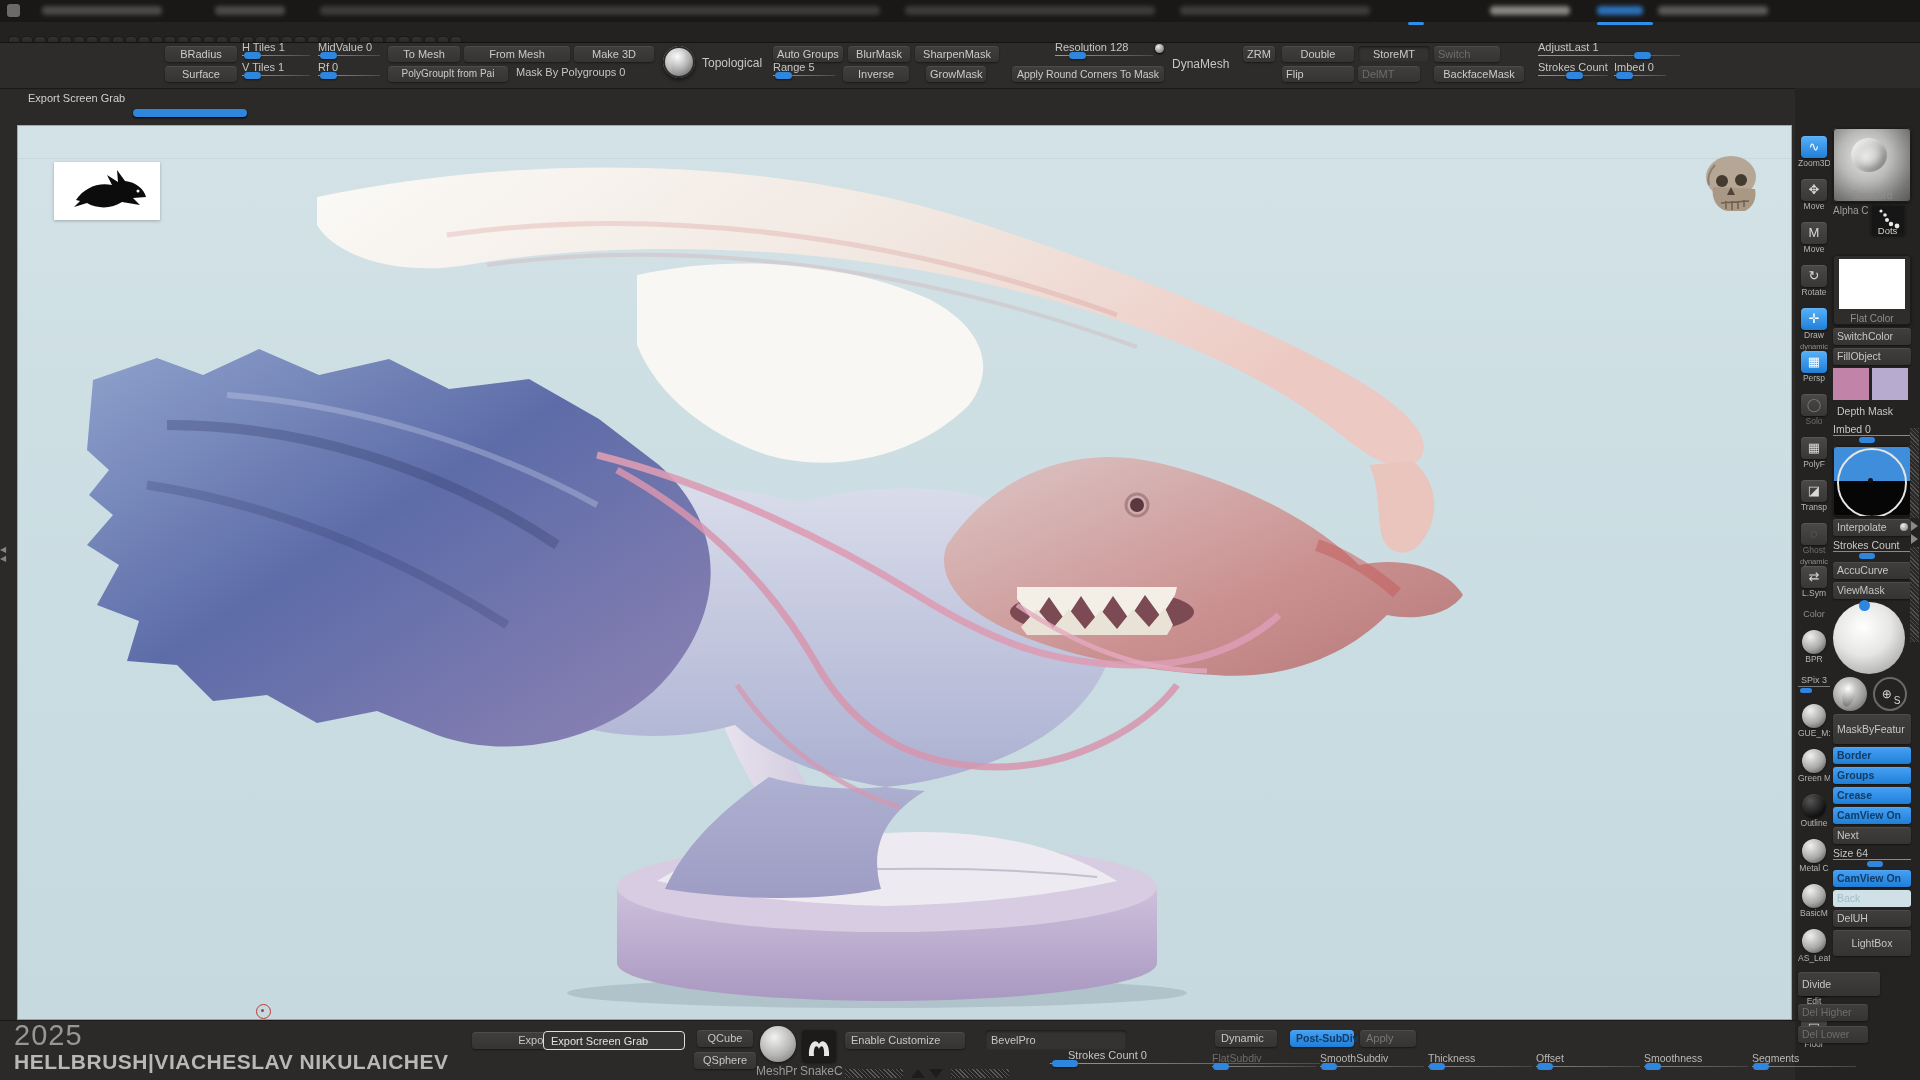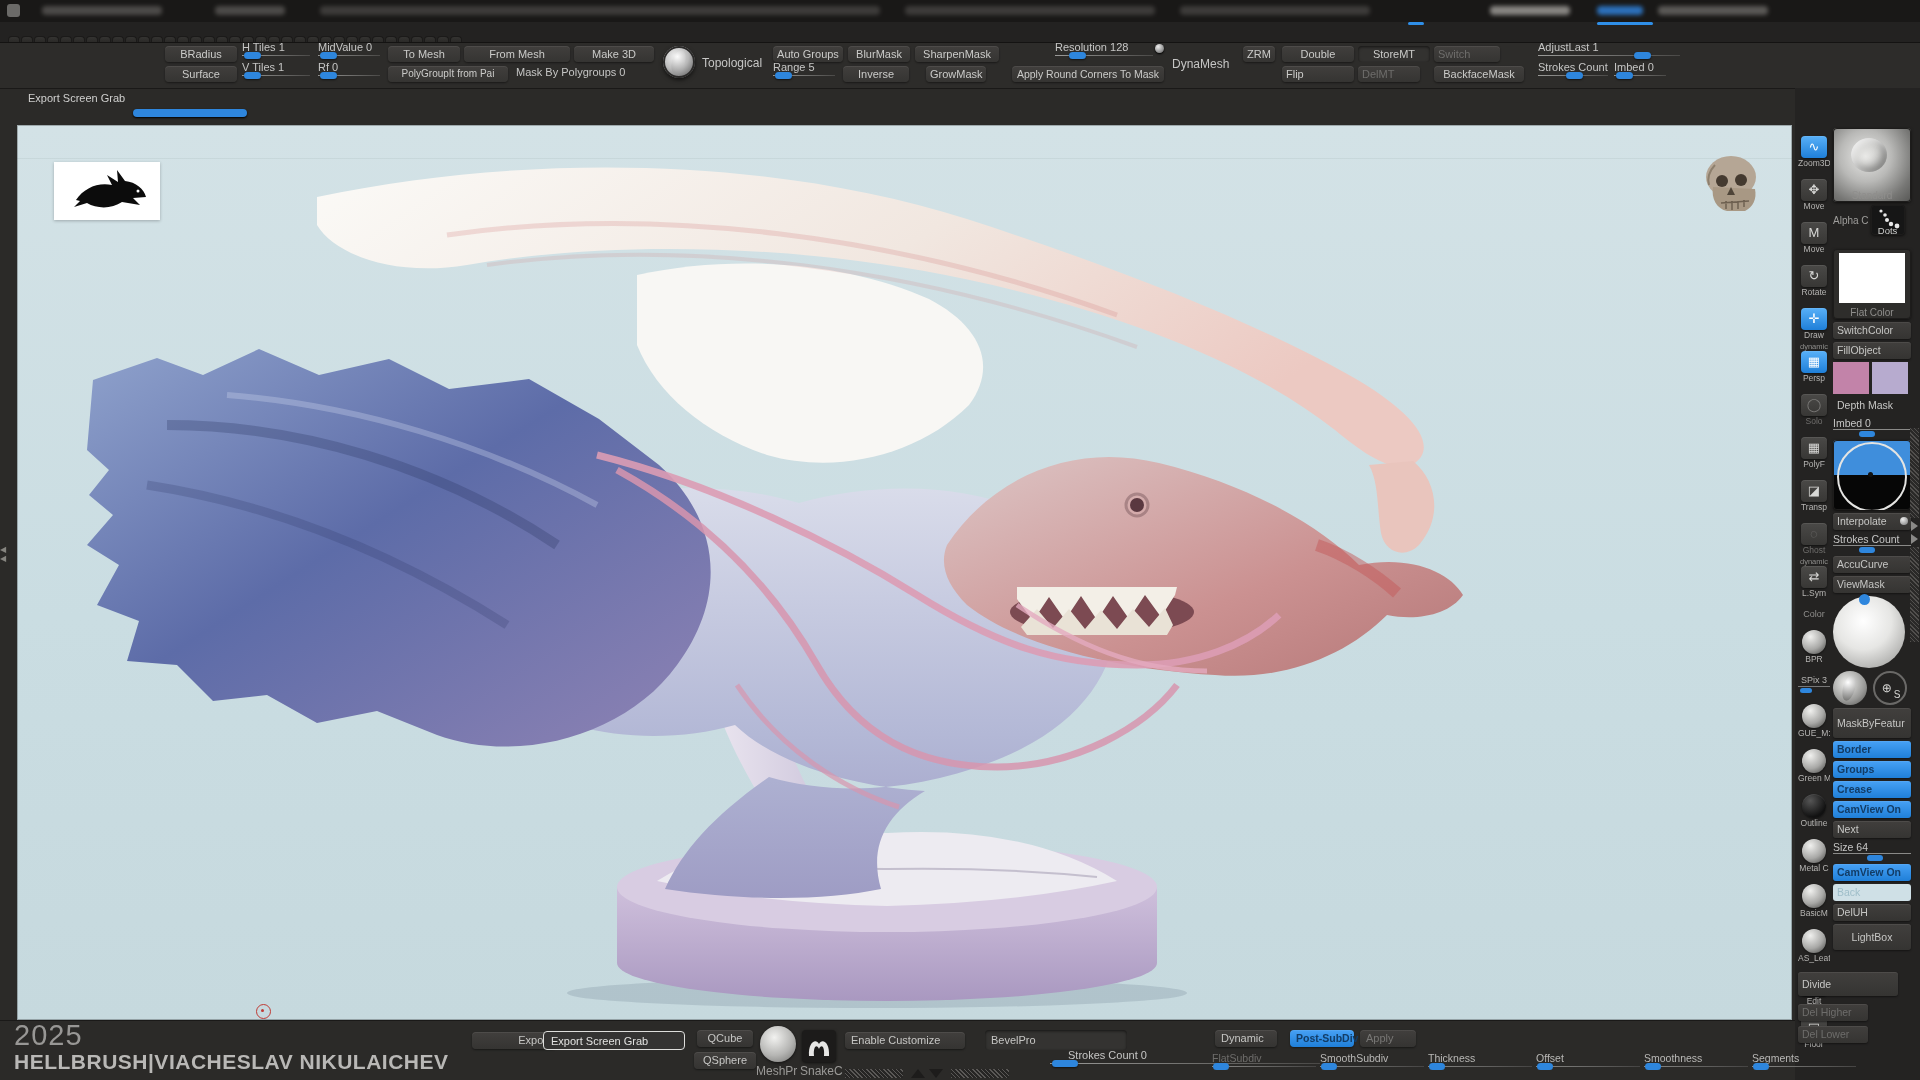--- a/index.html
+++ b/index.html
@@ -473,21 +473,21 @@
         <div class="tool-icon" data-glyph="⬓"></div>
         <div class="tool-label">Floor</div>
       </div>
     </div>
 
   <div id="rp-stack">
     <div class="rp-thumb" style="height:74px;background:radial-gradient(circle at 42% 38%,#e9e9e7,#b9b9b7 40%,#777775 75%,#565654)">
       <div style="position:absolute;left:18px;top:10px;width:36px;height:34px;border-radius:50%;box-shadow:inset 3px 3px 6px rgba(255,255,255,.7), inset -4px -4px 8px rgba(0,0,0,.35)"></div>
       <div class="cap">Standard</div>
     </div>
-    <div style="display:flex;align-items:center;height:30px;margin-bottom:14px">
+    <div style="display:flex;align-items:flex-start;height:30px;margin-bottom:20px">
       <span style="font-size:10px;color:#9f9e9c;margin-right:2px;white-space:nowrap;overflow:hidden;max-width:42px">Alpha C</span>
       <div class="rp-thumb" style="width:34px;height:30px;background:#161616;margin:0">
         <svg width="34" height="30">
             <g fill="#e8e8e8">
               <circle cx="10" cy="6" r="1.6"></circle>
               <circle cx="14" cy="10" r="1.8"></circle>
               <circle cx="16" cy="15" r="2"></circle>
               <circle cx="20" cy="19" r="2.2"></circle>
               <circle cx="26" cy="21" r="2.4"></circle>
             </g>
@@ -543,21 +543,21 @@
     <div class="rp-slider">
       <span class="lab">Size 64</span>
         <div class="hd" style="margin-left:34px"></div>
     </div>
     <div class="rp-btn blue">CamView On</div>
     <div class="rp-btn pale">Back</div>
     <div class="rp-btn">DelUH</div>
     <div class="rp-btn" style="height:26px;line-height:26px;text-align:center">LightBox</div>
   </div>
 
-  <div class="rp-btn" style="position:absolute;left:3px;top:884px;width:100px;height:24px;line-height:24px">Divide</div>
+  <div class="rp-btn" style="position:absolute;left:3px;top:884px;width:82px;height:24px;line-height:24px">Divide</div>
   <div class="rp-btn off" style="position:absolute;left:3px;top:916px;width:70px">Del Higher</div>
   <div class="rp-btn off" style="position:absolute;left:3px;top:938px;width:70px">Del Lower</div>
 
   <div id="rp-edge">
     <div class="hatch" style="height:90px"></div>
     <div class="tri-r"></div>
     <div class="tri-r"></div>
     <div class="hatch" style="height:95px;margin-top:3px"></div>
   </div>
 </div>

